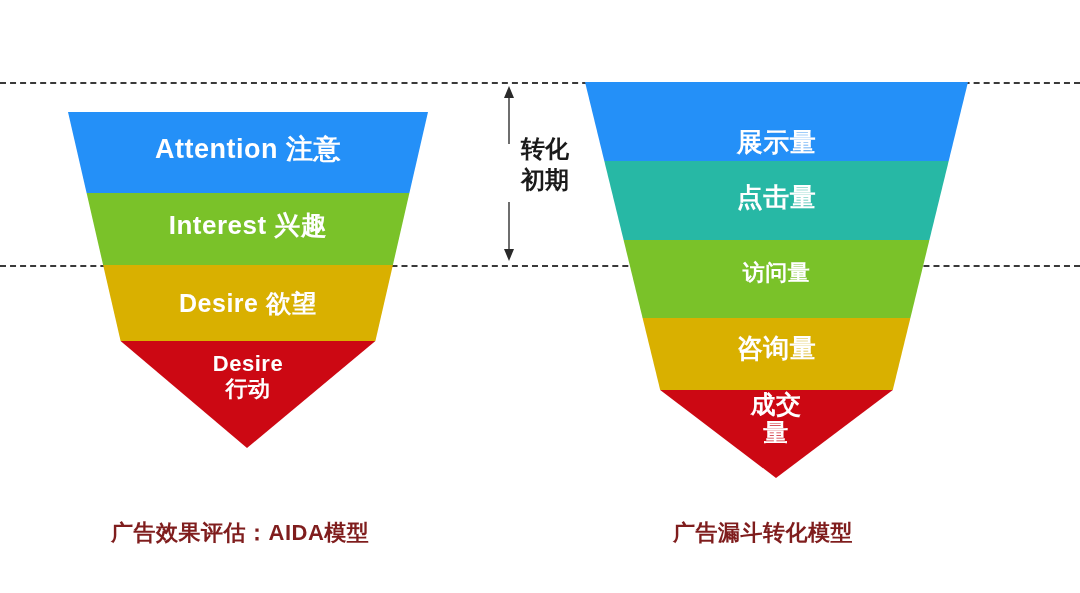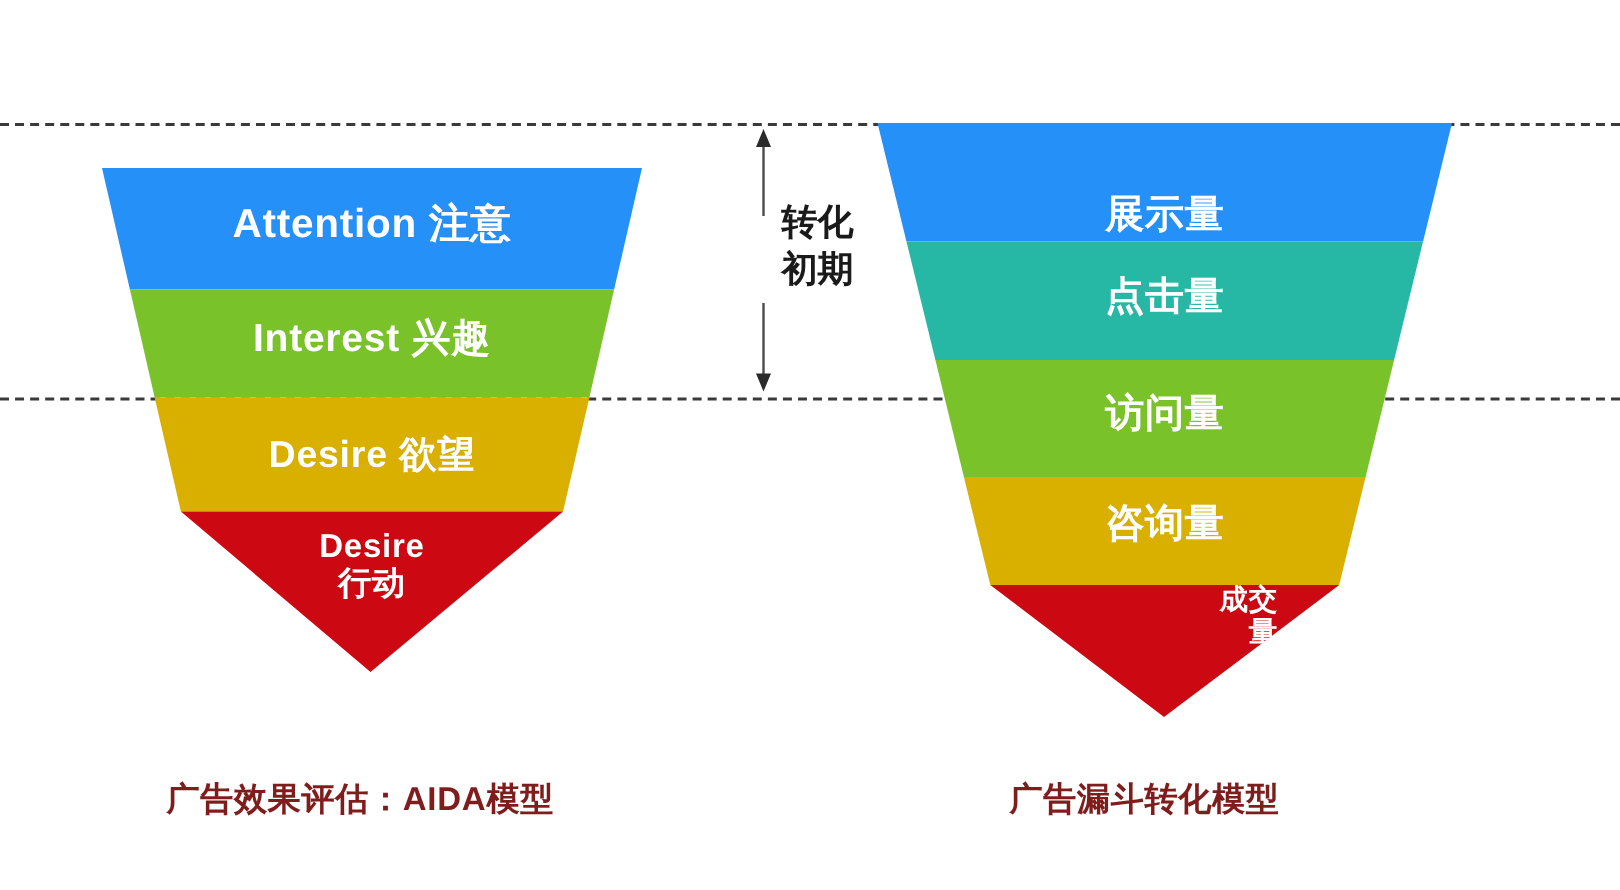--- a/index.html
+++ b/index.html
@@ -49,23 +49,23 @@
 
   
   #lbl-l0 { left: 68px;  top: 134px; width: 360px; font-size: 27px; }
   #lbl-l1 { left: 90px;  top: 211px; width: 316px; font-size: 26px; }
   #lbl-l2 { left: 112px; top: 289px; width: 272px; font-size: 25px; }
   #lbl-l3 { left: 150px; top: 352px; width: 196px; font-size: 22px; }
 
   
   #lbl-r0 { left: 585px; top: 104px; width: 383px; font-size: 26px; margin-top: 24px; }
   #lbl-r1 { left: 605px; top: 183px; width: 343px; font-size: 26px; }
-  #lbl-r2 { left: 625px; top: 261px; width: 303px; font-size: 26px; }
+  #lbl-r2 { left: 625px; top: 261px; width: 303px; font-size: 22px; }
   #lbl-r3 { left: 650px; top: 334px; width: 253px; font-size: 26px; }
-  #lbl-r4 { left: 700px; top: 390px; width: 152px; font-size: 19px; text-align: right; }
+  #lbl-r4 { left: 700px; top: 390px; width: 152px; font-size: 25px; }
 
   #annotation {
     position: absolute;
     left: 449px;
     top: 82px;
     width: 120px;
     height: 183px;
   }
   #annot-label {
     position: absolute;

